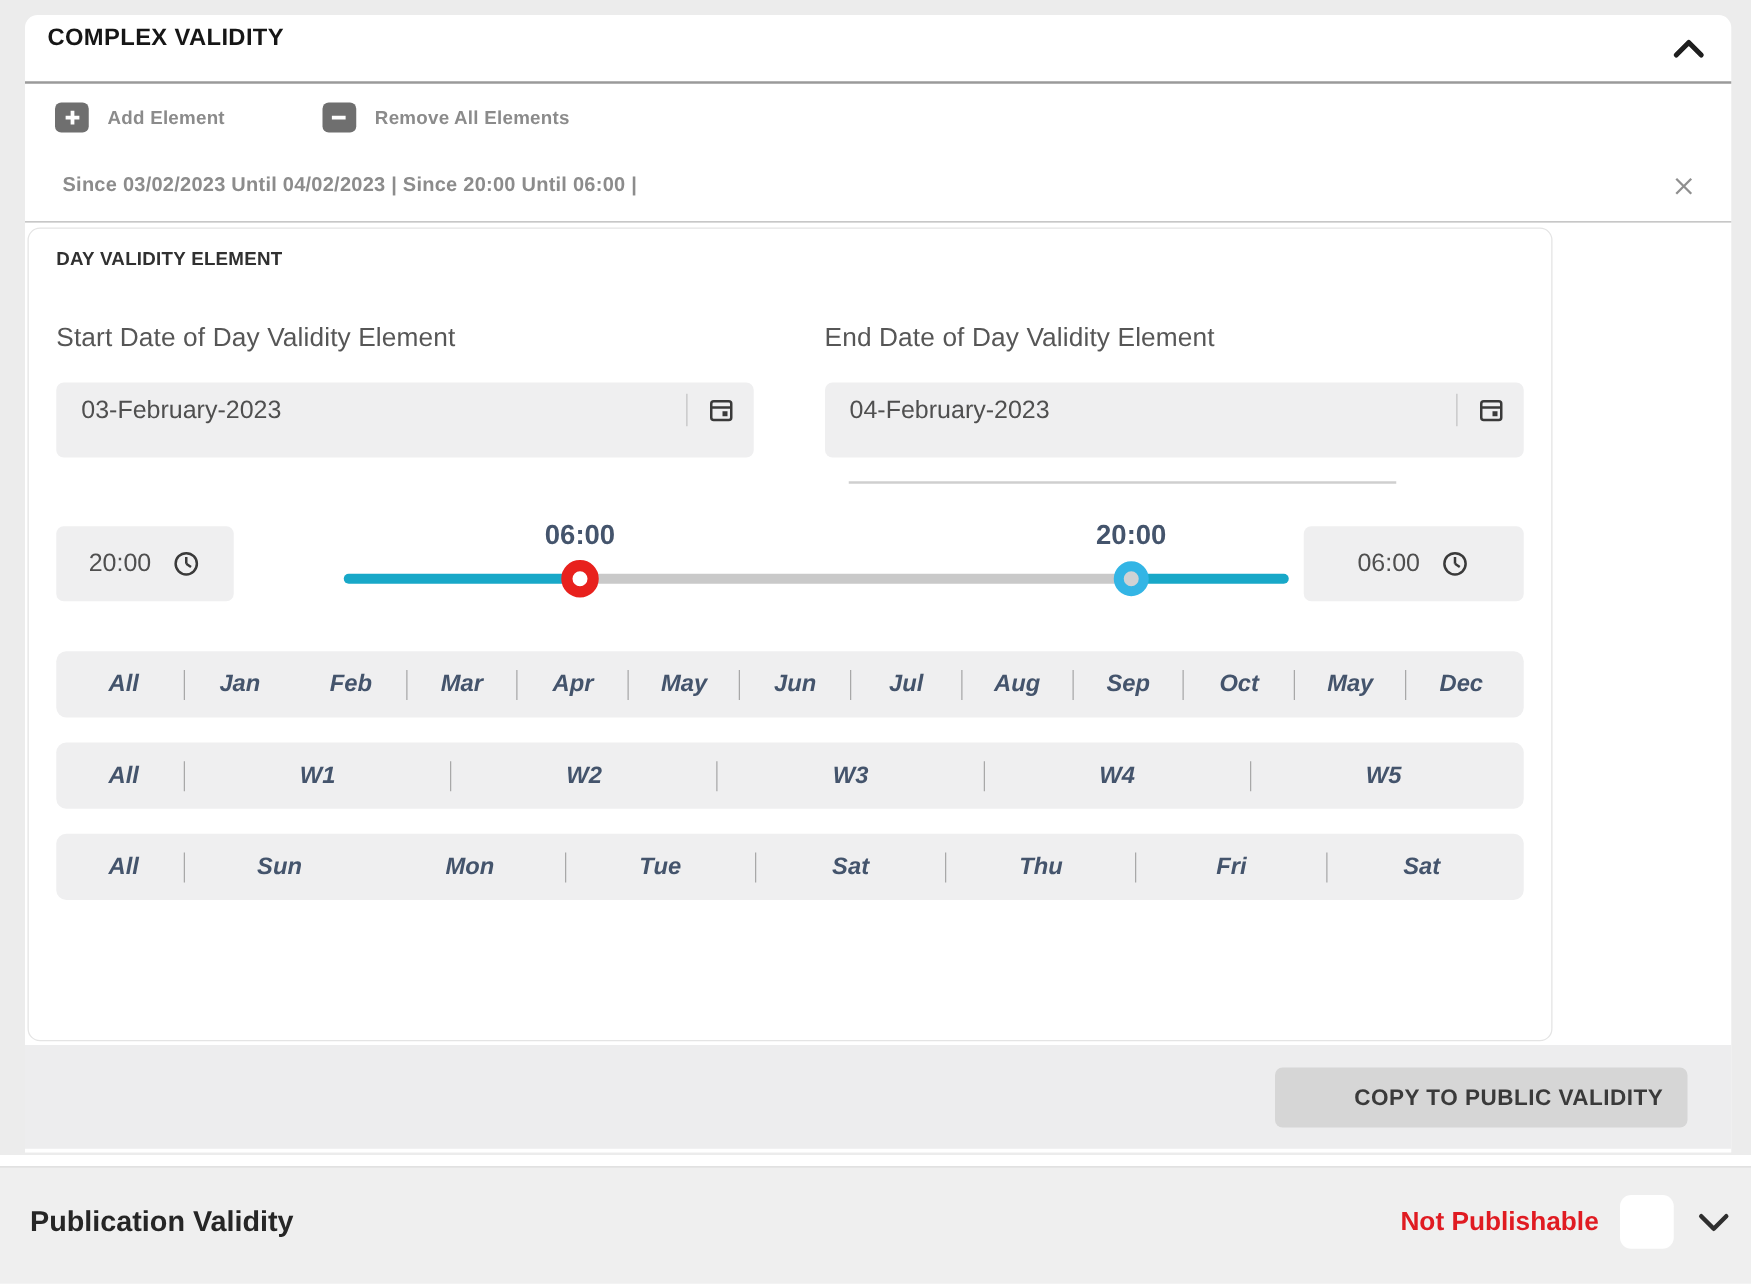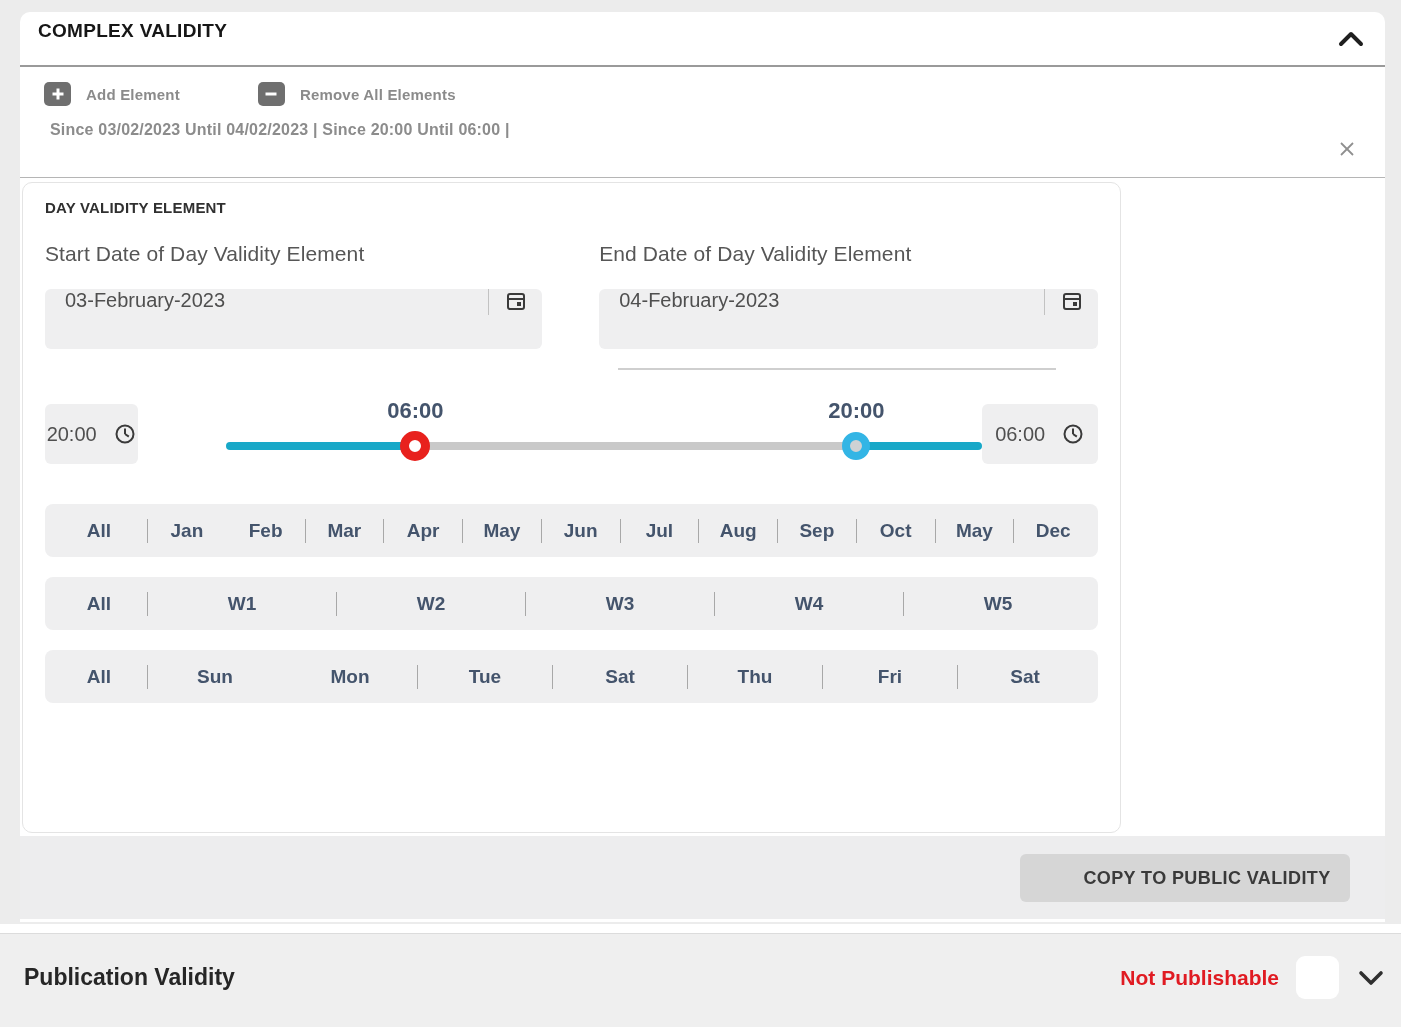--- a/index.html
+++ b/index.html
@@ -18,36 +18,36 @@
   .divider-strong { border-top:2px solid #9a9a9a; }
   .divider-light  { border-top:1px solid #b5b5b5; }
 
   .toolbar { height:54px; display:flex; align-items:center; padding-left:24px; }
   .tool-btn { display:flex; align-items:center; cursor:pointer; }
   .tool-icon { width:27px; height:24px; background:#6f6f6f; border-radius:5px;
     display:flex; align-items:center; justify-content:center; }
   .tool-label { font-size:15px; font-weight:bold; color:#8b8b8b; margin-left:15px; letter-spacing:.2px; }
   .tool-gap { width:78px; }
 
-  .summary-row { position:relative; height:56px; display:flex; align-items:flex-start; padding:0 60px 0 30px; }
+  .summary-row { position:relative; height:56px; display:flex; align-items:center; padding:0 60px 0 30px; }
   .summary-text { font-size:16px; font-weight:bold; color:#8c8c8c; letter-spacing:.2px; }
   .close-x { position:absolute; right:28px; top:18px; width:20px; height:20px; cursor:pointer; }
 
   
-  .card { position:absolute; left:2px; top:170px; width:1099px; height:651px;
+  .card { position:absolute; left:2px; top:170px; width:1220px; height:651px;
     background:#fff; border:1px solid #e4e4e4; border-radius:10px; padding:16px 22px 0 22px; }
 
   .section-title { font-size:15px; font-weight:bold; color:#303030; letter-spacing:.2px; }
 
-  .date-grid { display:flex; margin-top:26px; }
+  .date-grid { display:flex; margin-top:43px; }
   .date-col-left  { width:632px; }
   .date-col-right { width:634px; margin-left:57px; }
   .field-label { font-size:21px; color:#565656; letter-spacing:.1px; }
   .date-input { margin-top:23px; height:60px; background:#efeff0; border-radius:6px;
-    display:flex; padding:0 14px 16px 20px; cursor:text; }
+    display:flex; align-items:center; padding:0 14px 16px 20px; cursor:text; }
   .date-value { font-size:20px; color:#4f4f4f; flex:1; }
   .input-sep { width:1px; height:26px; background:#c2c2c2; margin-right:15px; }
   .icon-btn { width:24px; height:24px; display:flex; align-items:center; justify-content:center; cursor:pointer; }
   .end-underline { margin-left:19px; margin-top:19px; width:438px; border-top:2px solid #cfcfcf; }
 
   
   .time-row { display:flex; align-items:flex-end; margin-top:32px; height:62px; }
   .time-input { width:142px; height:60px; background:#efeff0; border-radius:6px;
     display:flex; align-items:center; justify-content:center; gap:16px; cursor:text; }
   .time-input.right { width:176px; margin-left:auto; }
@@ -61,21 +61,21 @@
     transform:translateX(-50%); cursor:grab; }
   .handle-start { border:9px solid #e8211d; background:#fff; }
   .handle-end   { border:8px solid #33b5e5; background:#cfd2d4; width:28px; height:28px; top:30px; }
   .handle-label { position:absolute; top:-4px; transform:translateX(-50%);
     font-size:22px; font-weight:bold; color:#44546c; }
 
   
   .bar { margin-top:40px; height:53px; background:#efeff0; border-radius:8px;
     display:flex; align-items:center; padding:0 6px; }
   .bar + .bar { margin-top:20px; }
-  .bar-cell { flex:1; text-align:center; font-size:19px; font-weight:bold; color:#44546c; cursor:pointer; }
+  .bar-cell { flex:1; text-align:center; font-size:19px; font-weight:bold; color:#44546c; cursor:pointer;font-style:italic; }
   .bar-cell-all { flex:0 0 96px; }
   .bar-divider { width:1px; height:24px; background:#a8a8a8; }
   .bar-divider.hidden { visibility:hidden; }
 
   
   .exclude-row { display:flex; align-items:center; margin-top:46px; }
   .exclude-label { font-size:20px; color:#8a8a8a; }
   .checkbox-grey { width:32px; height:42px; background:#e0e0e0; border-radius:8px; margin-left:12px; cursor:pointer; }
 
   

